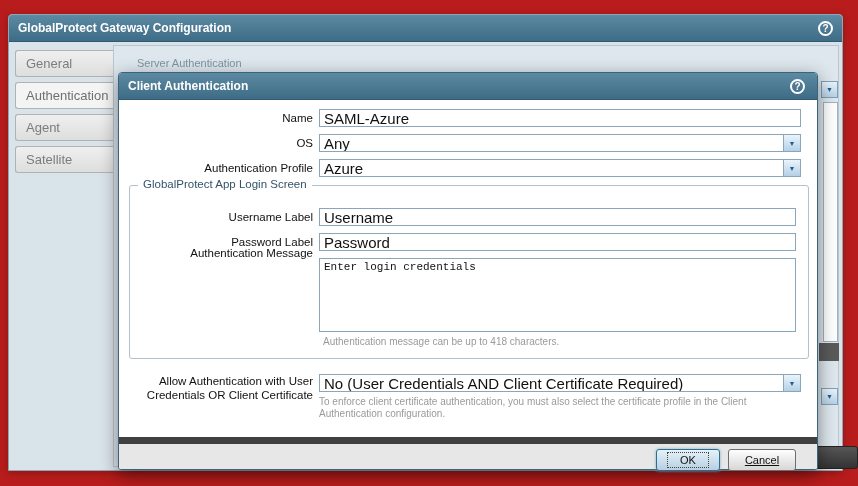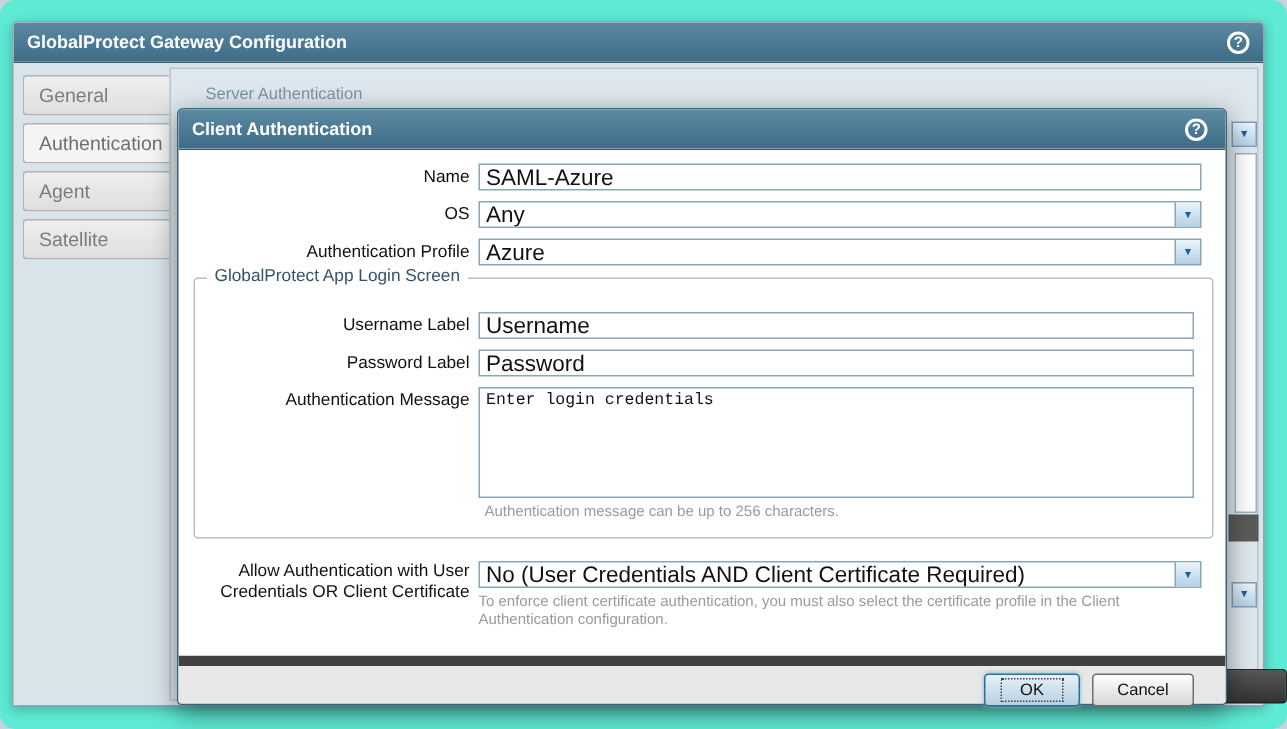--- a/index.html
+++ b/index.html
@@ -1,19 +1,19 @@
 <!DOCTYPE html>
 <html><head>
 <meta charset="utf-8">
 <style>
   * { margin:0; padding:0; box-sizing:border-box; }
   html,body { width:858px; height:486px; }
   body { font-family:"Liberation Sans", sans-serif; background:#c7d4dd; overflow:hidden; }
 
-  #stage { position:relative; width:858px; height:486px; background:#5eead4;border-radius:10px; }
+  #stage { position:relative; width:858px; height:486px; background:#b91c1c; }
 
   
   .window { position:absolute; left:8px; top:14px; width:835px; height:457px;
             background:#d9e3ea; border:1px solid #8fa6b4; border-radius:4px 4px 0 0;
             box-shadow:0 2px 8px rgba(0,0,0,.25); }
   .titlebar { position:absolute; left:0; top:0; right:0; height:27px;
               background:linear-gradient(#5d8aa3,#3e6b85);
               border-bottom:1px solid #2f5a72; border-radius:3px 3px 0 0;
               color:#fff; font-size:12px; font-weight:bold; line-height:27px; padding:0 9px; }
   .help-icon { position:absolute; top:6px; width:15px; height:15px; border:2px solid #fff;
@@ -73,21 +73,21 @@
   .hint { position:absolute; font-size:10px; color:#9a9a9a; line-height:12px; }
 
   .btnbar { position:absolute; left:0; right:0; bottom:0; height:32px; background:#e7e7e7;
             border-top:7px solid #404040; border-radius:0 0 2px 2px; }
   .btn { position:absolute; top:5px; height:22px; font-family:"Liberation Sans", sans-serif;
          font-size:11px; color:#111; border:1px solid #6e6e6e; border-radius:3px;
          background:linear-gradient(#fefefe,#d7d7d7); cursor:pointer; }
   .btn-ok { left:537px; width:64px; border:1px solid #2e6e8e;
             background:linear-gradient(#e6f1f8,#b6d0e2); box-shadow:0 0 3px #79aecb; }
   .btn-ok .focus-ring { display:inline-block; border:1px dotted #444; padding:1px 12px; }
-  .btn-cancel { left:609px; width:68px; }
+  .btn-cancel { left:609px; width:68px;text-decoration:underline; }
 </style>
 </head>
 <body>
 
 <div id="stage">
 
   <div class="window">
     <div class="titlebar">
       <span>GlobalProtect Gateway Configuration</span>
       <span class="help-icon" style="right:9px;">?</span>
@@ -135,23 +135,23 @@
     <div class="group">
       <div class="group-legend">GlobalProtect App Login Screen</div>
     </div>
 
     <div class="row-label" style="top:136px;">Username Label</div>
     <input class="field" style="left: 200px; top: 135px; width: 477px;" value="Username">
 
     <div class="row-label" style="top:161px;">Password Label</div>
     <input class="field" style="left: 200px; top: 160px; width: 477px;" value="Password">
 
-    <div class="row-label" style="top:186px;">Authentication Message</div>
+    <div class="row-label" style="top:172px;">Authentication Message</div>
     <textarea class="textarea" style="left: 200px; top: 185px; width: 477px; height: 74px;">Enter login credentials</textarea>
-    <div class="hint" style="left:204px; top:263px; width:470px;">Authentication message can be up to 256 characters.</div>
+    <div class="hint" style="left:204px; top:263px; width:470px;">Authentication message can be up to 418 characters.</div>
 
     <div class="row-label" style="top:301px; left:18px; width:176px; line-height:14px;">Allow Authentication with User Credentials OR Client Certificate</div>
     <div class="combo-wrap" style="left:200px; top:301px; width:482px;">
       <input class="field" readonly="" value="No (User Credentials AND Client Certificate Required)" style="">
       <span class="dd-btn">▼</span>
     </div>
     <div class="hint" style="left:200px; top:323px; width:462px;">To enforce client certificate authentication, you must also select the certificate profile in the Client Authentication configuration.</div>
 
     <div class="btnbar">
       <button class="btn btn-ok">

